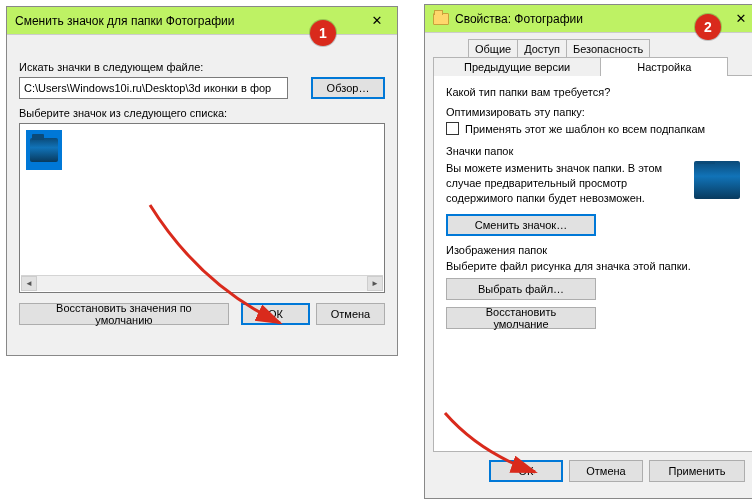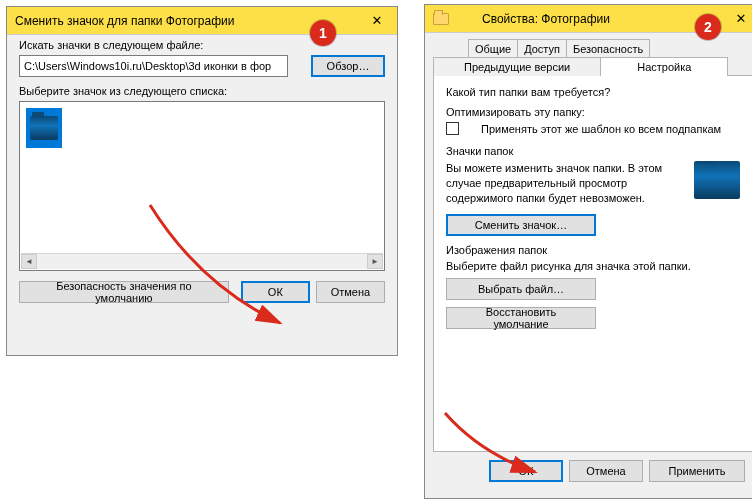--- a/index.html
+++ b/index.html
@@ -15,34 +15,33 @@
   }
   .window {
     position: absolute;
     border: 1px solid #888;
     background: #f0f0f0;
     display: flex;
     flex-direction: column;
   }
   .titlebar {
     height: 28px;
-    background: #fde047;
+    background: #bef264;
     border-bottom: 1px solid #ccc;
     display: flex;
     align-items: center;
     padding: 0 0 0 8px;
-    gap: 27px;
   }
   .titlebar .title { flex: 1; font-size: 12px; }
   .titlebar .btn-close {
     width: 40px; height: 100%;
     display: flex; align-items: center; justify-content: center;
     font-size: 13px;
   }
-  .body { padding: 4px 12px; flex: 1; display: flex; flex-direction: column; }
+  .body { padding: 26px 12px; flex: 1; display: flex; flex-direction: column; }
   .label { margin-bottom: 4px; }
   .row { display: flex; gap: 23px; margin-bottom: 8px; }
   .path-input {
     flex: 1; height: 22px; border: 1px solid #7a7a7a; background: #fff;
     padding: 0 4px; font-size: 11px;
   }
   .btn {
     height: 22px; background: #e1e1e1; border: 1px solid #adadad;
     padding: 0 12px; font-size: 11px; cursor: pointer;
     display: inline-flex; align-items: center; justify-content: center;
@@ -102,21 +101,21 @@
   .tab-panel {
     border: 1px solid #b4b4b4; background: #fff; flex: 1;
     padding: 10px 12px; margin-top: -1px;
   }
   .select {
     width: 100%; height: 22px; background: #e8e8e8; border: 1px solid #adadad;
     display: flex; align-items: center; padding: 0 6px; font-size: 11px;
     justify-content: space-between; margin: 6px 0;
   }
   .chev { font-size: 9px; color: #555; }
-  .checkbox-row { display: flex; align-items: center; gap: 22px; margin: 4px 0 10px 0; }
+  .checkbox-row { display: flex; align-items: center; gap: 6px; margin: 4px 0 10px 0; }
   .checkbox {
     width: 13px; height: 13px; border: 1px solid #333; background: #fff;
   }
   .section { margin-top: 8px; }
   .section .sec-label { margin-bottom: 4px; }
   .thumb {
     float: right; width: 46px; height: 38px; margin-left: 10px;
     background: linear-gradient(180deg,#0b4a78 0%, #1173b8 40%, #083a5e 100%);
     border-radius: 2px; position: relative;
   }
@@ -162,21 +161,21 @@
     <div class="icon-list">
       <div class="icon-sel">
         <div class="folder-icon"></div>
       </div>
       <div class="hscroll">
         <div class="arrow">◄</div>
         <div class="arrow right">►</div>
       </div>
     </div>
     <div class="btn-row">
-      <button class="btn" style="padding:0 8px;">Безопасность значения по умолчанию</button>
+      <button class="btn" style="padding:0 8px;">Восстановить значения по умолчанию</button>
       <div class="spacer"></div>
       <button class="btn emph" style="width:70px;">ОК</button>
       <button class="btn" style="width:70px;">Отмена</button>
     </div>
   </div>
 </div>
 
 <svg class="arrow-svg" style="left:140px; top:195px;" width="160" height="140">
   <defs>
       <marker id="ah1" markerWidth="10" markerHeight="10" refX="8" refY="3" orient="auto">

